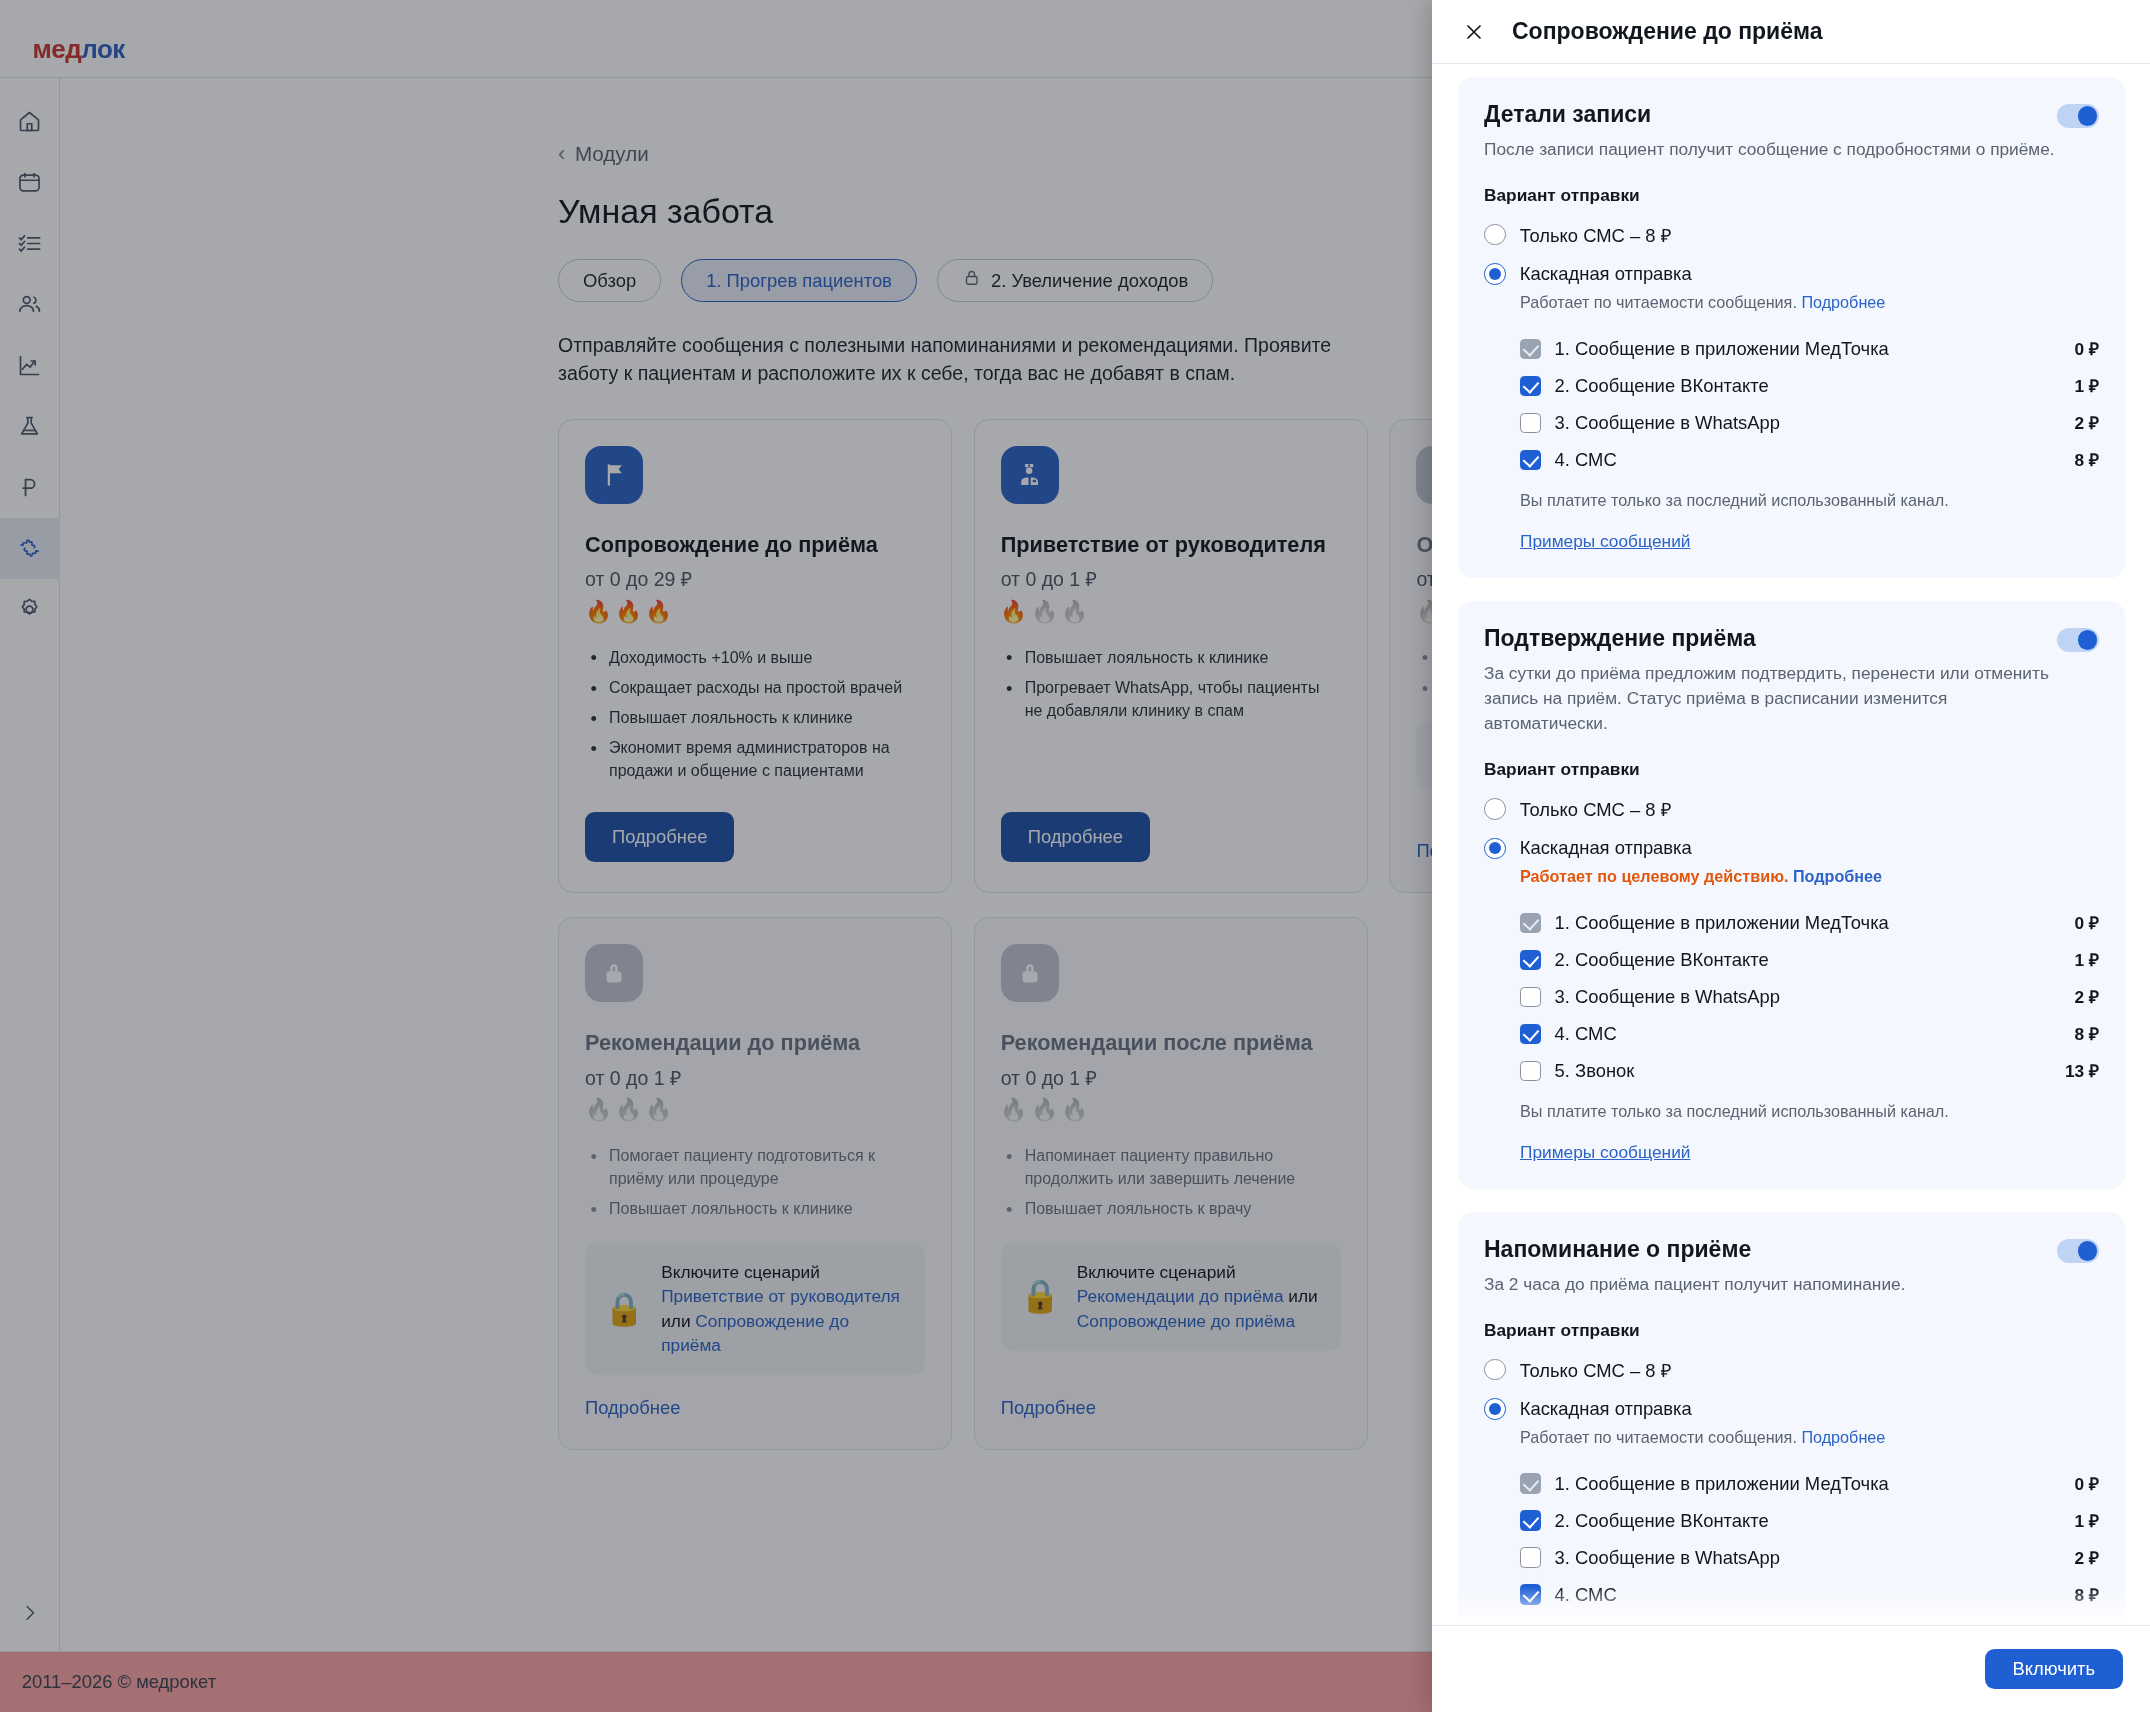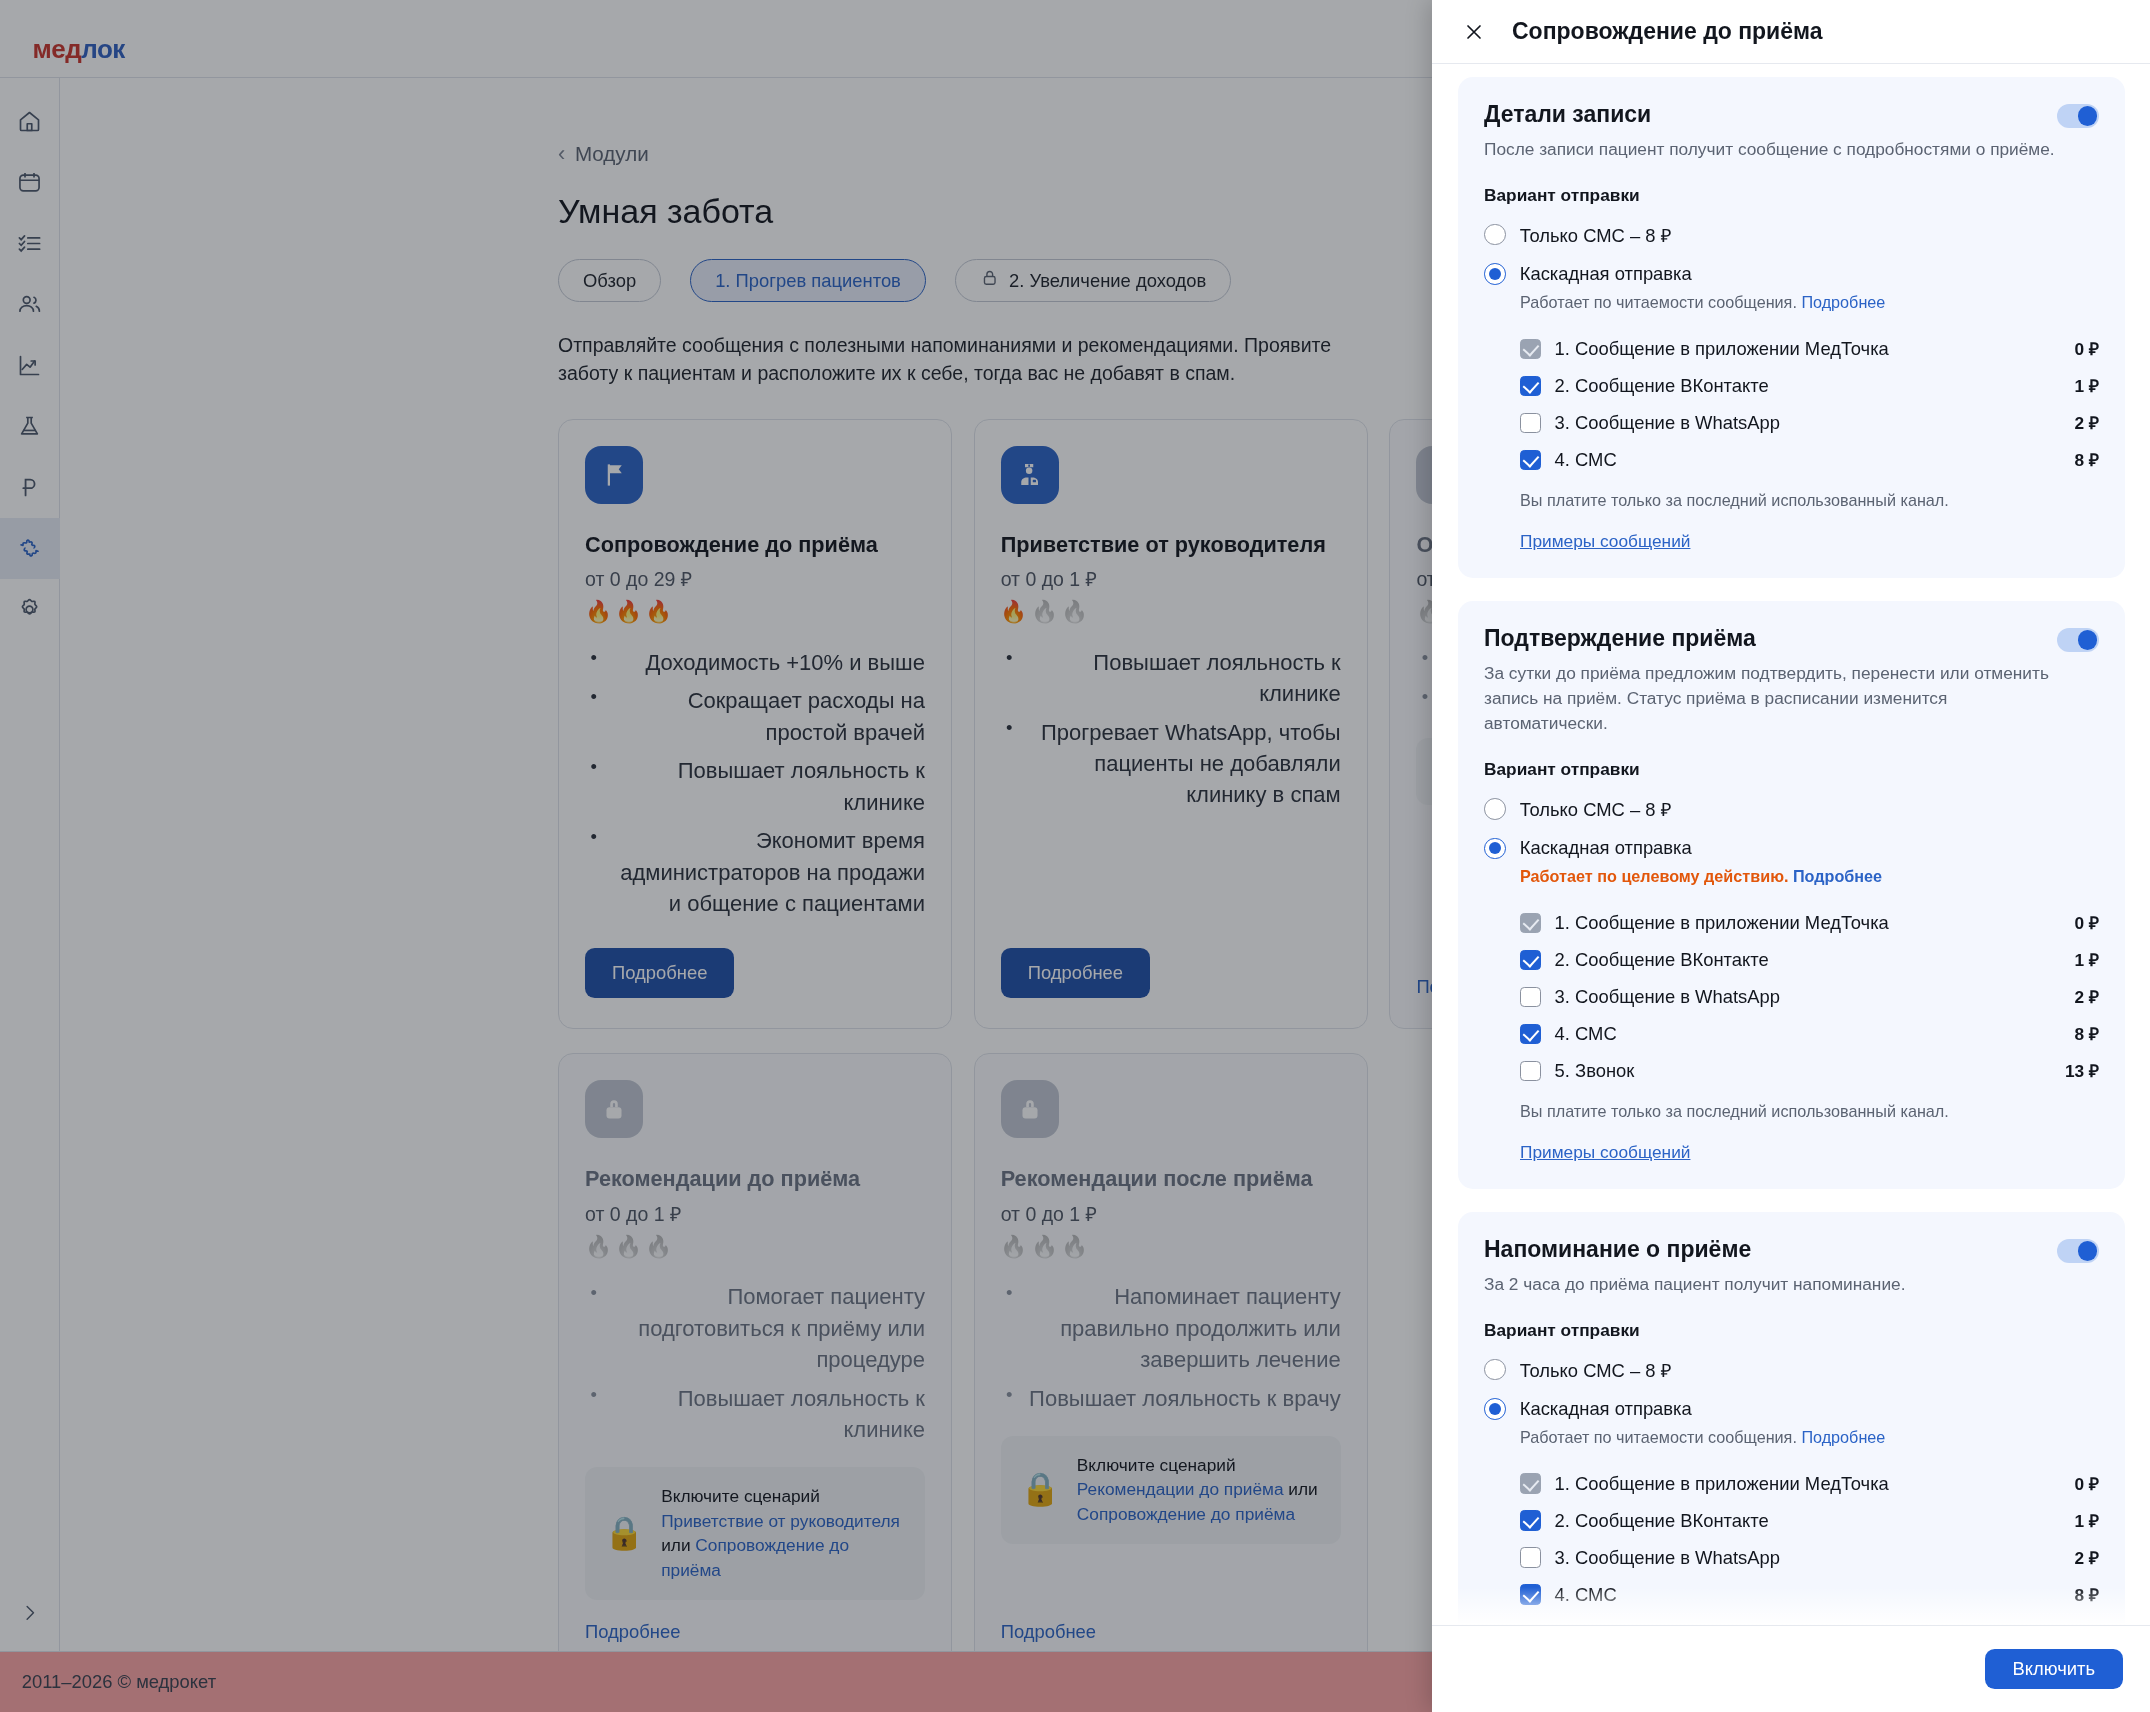--- a/index.html
+++ b/index.html
@@ -75,21 +75,21 @@
     margin: 64px 0 0 498px;
     font-size: 20.6px; color: #5b6372;
   }
   .breadcrumb .chev { font-size: 21.7px; color: #7b8392; line-height: 1; }
 
   .page-title {
     margin: 26px 0 0 498px;
     font-size: 34px; font-weight: 400; color: #12161e;
   }
 
-  .tabs { display: flex; gap: 29px; margin: 28px 0 0 498px; }
+  .tabs { display: flex; gap: 20px; margin: 28px 0 0 498px; }
   .tab {
     height: 43px; padding: 0 24px;
     border-radius: 24px; border: 1.1px solid #c3c9d4;
     display: flex; align-items: center; gap: 9.7px;
     font-size: 18.4px; color: #1d222b;
     background: #fff;
     white-space: nowrap;
   }
   .tab.active {
     border-color: #2b63c6; background: #e8eefb; color: #2b63c6;
@@ -128,21 +128,21 @@
 
   .card-title { font-size: 21.7px; font-weight: 700; color: #12161e; margin-bottom: 7.6px; }
   .card.locked .card-title { color: #6b7383; }
   .card-price { font-size: 19.5px; color: #4e5664; margin-bottom: 8.7px; }
   .flames { font-size: 21.7px; letter-spacing: 3.2px; margin-bottom: 24px; line-height: 1; }
   .flames .off { filter: grayscale(1) opacity(0.45); }
 
   .bullets { list-style: none; }
   .bullets li {
     position: relative; padding-left: 24px; margin-bottom: 7.6px;
-    font-size: 22px; line-height: 1.42; color: #2b313c; text-align: right;
+    font-size: 16px; line-height: 1.42; color: #2b313c;
   }
   .card.locked .bullets li { color: #6b7383; }
   .bullets li::before {
     content: "•"; position: absolute; left: 5.4px; top: -1.1px;
     font-size: 18.4px; color: #2b313c;
   }
   .card.locked .bullets li::before { color: #8a919f; }
 
   .lock-note {
     margin-top: 14px;

